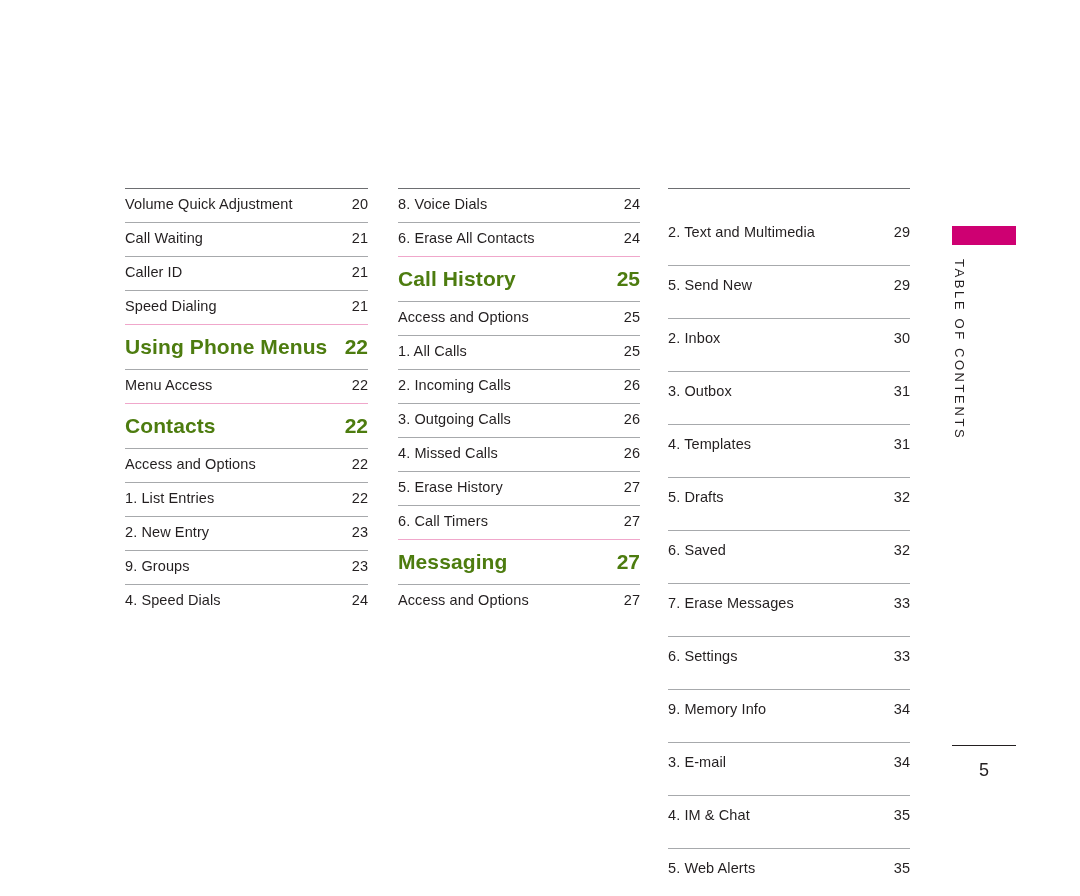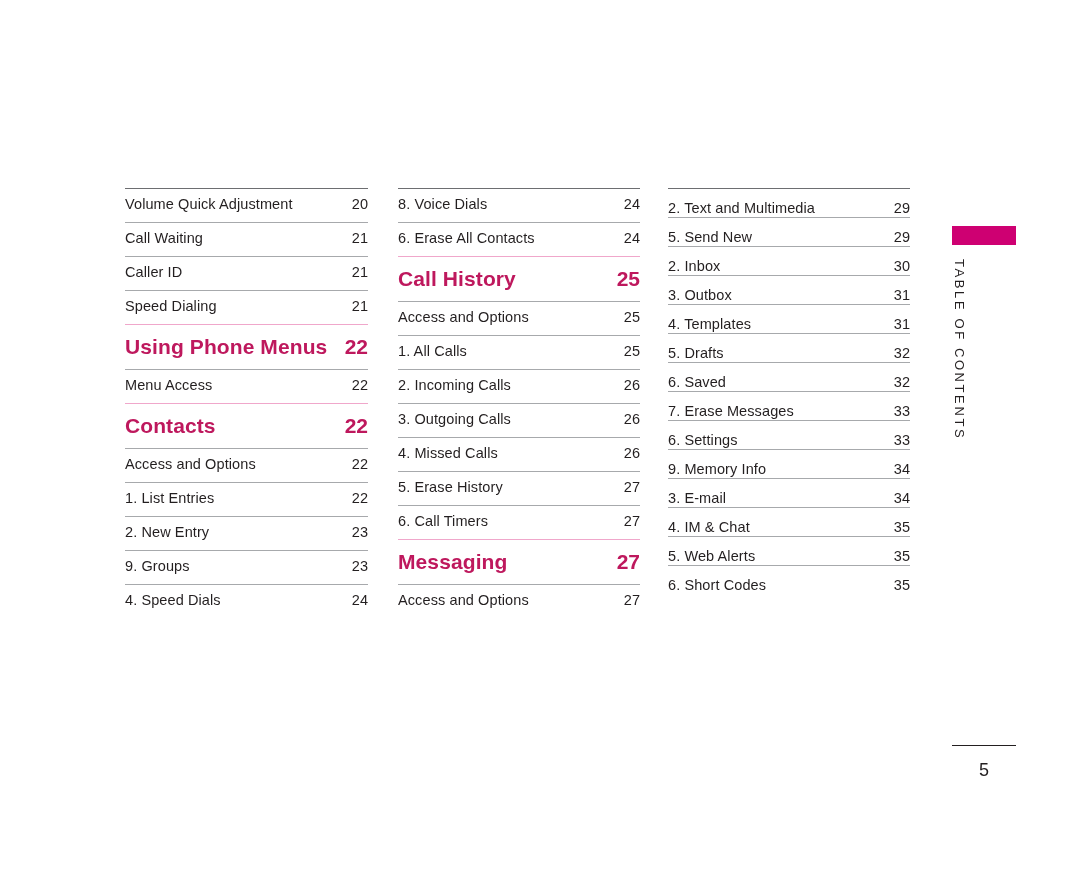--- a/index.html
+++ b/index.html
@@ -55,20 +55,21 @@
     box-sizing: border-box;
     gap: 9px;
   }
   .col-1 .row, .col-2 .row {
     height: 34px;
     padding-top: 9px;
   }
   .col-3 .row {
     height: 29px;
     padding-top: 13px;
+    margin-top: 24px;
   }
 
   
   .row + .row::before {
     content: "";
     position: absolute;
     top: 0; left: 0; right: 0;
     height: 1px;
     background: #a7a9ac;
   }
@@ -79,21 +80,21 @@
     letter-spacing: 0.1px;
     white-space: nowrap;
   }
   .row .page-no {
     font-size: 14.5px;
     line-height: 1;
   }
 
   
   .row.section {
-    color: #be185d;
+    color: #4d7c0f;
   }
   .col-1 .row.section, .col-2 .row.section {
     height: 45px;
     padding-top: 12px;
   }
   .row.section .label {
     font-size: 21px;
     font-weight: bold;
     letter-spacing: 0.1px;
   }

